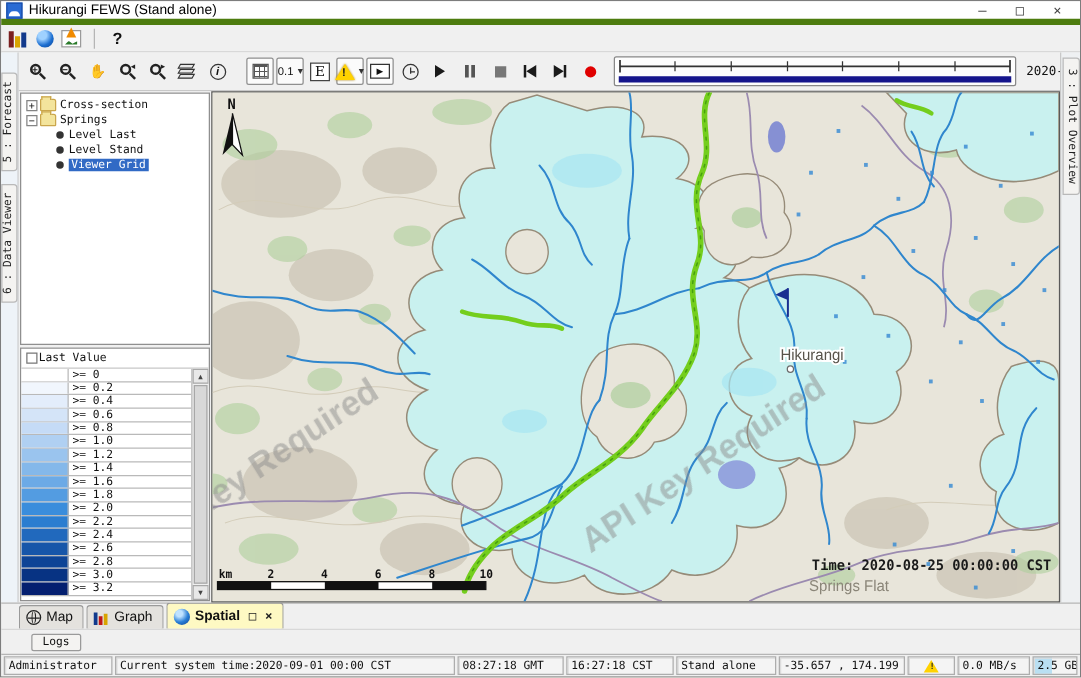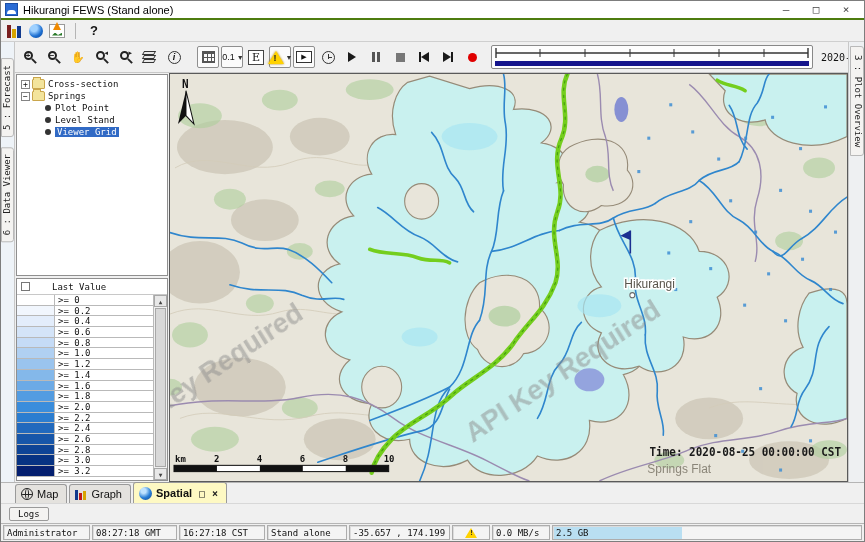--- a/index.html
+++ b/index.html
@@ -3,21 +3,21 @@
 <meta charset="utf-8">
 <style>
   * { margin:0; padding:0; box-sizing:border-box; }
   html,body { width:865px; height:542px; overflow:hidden; background:#d4d0c8;
     font-family:"Liberation Sans", sans-serif; font-size:11px; color:#111; }
   .app { width:865px; height:542px; border:1px solid #7d7d7d; background:#f0f0f0;
     display:flex; flex-direction:column; }
 
   
   .titlebar { height:19px; background:#ffffff; display:flex; align-items:center;
-    padding:0 4px; border-bottom:2px solid #4d7c0f; flex:0 0 auto; }
+    padding:0 4px; border-bottom:5px solid #4d7c0f; flex:0 0 auto; }
   .appicon { width:13px; height:13px; background:#2a6bd4; border:1px solid #1a4ea8;
     margin-right:5px; position:relative; flex:0 0 auto; }
   .appicon:after { content:""; position:absolute; left:1px; right:1px; top:6px; height:4px;
     background:#fff; border-radius:40% 40% 0 0 / 100% 100% 0 0; }
   .title-text { font-size:11px; color:#000; }
   .win-controls { margin-left:auto; display:flex; gap:2px; }
   .win-btn { width:28px; height:16px; display:flex; align-items:center; justify-content:center;
     color:#444; font-size:11px; font-family:"DejaVu Sans Mono", monospace; cursor:default; }
 
   
@@ -118,21 +118,21 @@
     line-height:7px; text-align:center; margin-right:2px; flex:0 0 auto; }
   .folder { width:13px; height:10px; background:#f3e49c; border:1px solid #caa64c;
     border-radius:1px 2px 1px 1px; margin-right:3px; position:relative; flex:0 0 auto; }
   .folder:before { content:""; position:absolute; top:-3px; left:0; width:6px; height:2px;
     background:#f3e49c; border:1px solid #caa64c; border-bottom:none; }
   .bullet { width:6px; height:6px; border-radius:50%; background:#333; margin:0 4px 0 2px; flex:0 0 auto; } .indent2 { margin-left:22px; }
   .tree-label.sel { background:#316ac5; color:#fff; padding:0 2px; }
 
   .legend-panel { flex:1 1 auto; background:#fff; border:1px solid #8f8f8f; display:flex;
     flex-direction:column; overflow:hidden; font-family:"DejaVu Sans Mono", monospace; font-size:9px; }
-  .legend-head { height:15px; display:flex; align-items:center; gap:22px; padding:1px 4px; flex:0 0 auto; }
+  .legend-head { height:15px; display:flex; align-items:center; gap:1px; padding:1px 4px; flex:0 0 auto; }
   .cb { width:9px; height:9px; border:1px solid #777; background:#fff; flex:0 0 auto; }
   .legend-body { flex:1 1 auto; display:flex; overflow:hidden; border-top:1px solid #c8c8c8; }
   .legend-rows { flex:1 1 auto; overflow:hidden; }
   .legend-row { display:flex; height:10.7px; border-bottom:1px solid #b9b9b9; }
   .legend-swatch { width:38px; flex:0 0 auto; border-right:1px solid #b9b9b9; }
   .legend-label { padding:0 3px; line-height:10px; }
   .legend-scroll { width:14px; flex:0 0 auto; background:#f0f0f0; border-left:1px solid #b9b9b9;
     display:flex; flex-direction:column; align-items:center; }
   .scr-btn { width:13px; height:12px; border:1px solid #a8a8a8; background:#e8e8e8; font-size:6px;
     display:flex; align-items:center; justify-content:center; color:#444; flex:0 0 auto; }
@@ -152,21 +152,21 @@
     border-radius:50%; left:3px; right:3px; }
   .globe-wire:after { content:""; position:absolute; left:0; right:0; top:5px; border-top:1px solid #222; }
   .graph-ico { width:12px; height:11px; display:flex; align-items:flex-end; gap:1px; }
   .graph-ico i { width:3px; display:block; }
   .graph-ico i:nth-child(1){ height:10px; background:#123a8c; }
   .graph-ico i:nth-child(2){ height:7px; background:#c01818; }
   .graph-ico i:nth-child(3){ height:9px; background:#d8a400; }
   .globe-blue { width:13px; height:13px; border-radius:50%;
     background:radial-gradient(circle at 35% 30%, #bfe2ff 0 20%, #2a7fd6 55%, #0c3f8f 100%); }
   .tab-ctrl { font-size:10px; color:#222; margin-left:3px; font-family:"DejaVu Sans Mono", monospace; }
-  .logs-row { height:20px; display:flex; align-items:center; padding:1px 0 1px 8px;
+  .logs-row { height:20px; display:flex; align-items:center; padding:1px 0 1px 24px;
     background:#f0f0f0; border-top:1px solid #d8d8d8; flex:0 0 auto; }
   .logs-btn { border:1px solid #9a9a9a; background:#f4f3f1; border-radius:2px; padding:1px 8px;
     font-family:"DejaVu Sans Mono", monospace; font-size:9px; }
 
   .statusbar { height:18px; display:flex; gap:2px; padding:1px 2px; background:#f0f0f0;
     border-top:1px solid #b5b5b5; flex:0 0 auto; font-family:"DejaVu Sans Mono", monospace; font-size:9px; }
   .st-cell { border:1px solid #adadad; box-shadow:inset 1px 1px 0 #dcdcdc; background:#f4f4f4;
     display:flex; align-items:center; padding:0 3px; white-space:nowrap; overflow:hidden; }
   .st-warn { justify-content:center; }
   .warn-sm { width:0; height:0; border-left:6px solid transparent; border-right:6px solid transparent;
@@ -324,21 +324,21 @@
               <span class="folder"></span>
               <span class="tree-label">Cross-section</span>
             </div>
             <div class="tree-row">
               <span class="expander">−</span>
               <span class="folder"></span>
               <span class="tree-label">Springs</span>
             </div>
             <div class="tree-row indent2">
               <span class="bullet"></span>
-              <span class="tree-label">Plot Point</span>
+              <span class="tree-label">Level Last</span>
             </div>
             <div class="tree-row indent2">
               <span class="bullet"></span>
               <span class="tree-label">Level Stand</span>
             </div>
             <div class="tree-row indent2">
               <span class="bullet"></span>
               <span class="tree-label sel">Viewer Grid</span>
             </div>
           </div>
@@ -640,20 +640,21 @@
       <span class="tab-ctrl">×</span>
     </span>
   </div>
 
   <div class="logs-row">
     <span class="logs-btn">Logs</span>
   </div>
 
   <div class="statusbar">
     <span class="st-cell" style="width:87px">Administrator</span>
+    <span class="st-cell" style="width:272px">Current system time:2020-09-01 00:00 CST</span>
     <span class="st-cell" style="width:85px">08:27:18 GMT</span>
     <span class="st-cell" style="width:86px">16:27:18 CST</span>
     <span class="st-cell" style="width:80px">Stand alone</span>
     <span class="st-cell" style="width:101px">-35.657 , 174.199</span>
     <span class="st-cell st-warn" style="width:38px">
         <span class="warn-sm"></span>
       </span>
     <span class="st-cell" style="width:58px">0.0 MB/s</span>
     <span class="st-cell st-mem" style="flex:1">2.5 GB</span>
   </div>

